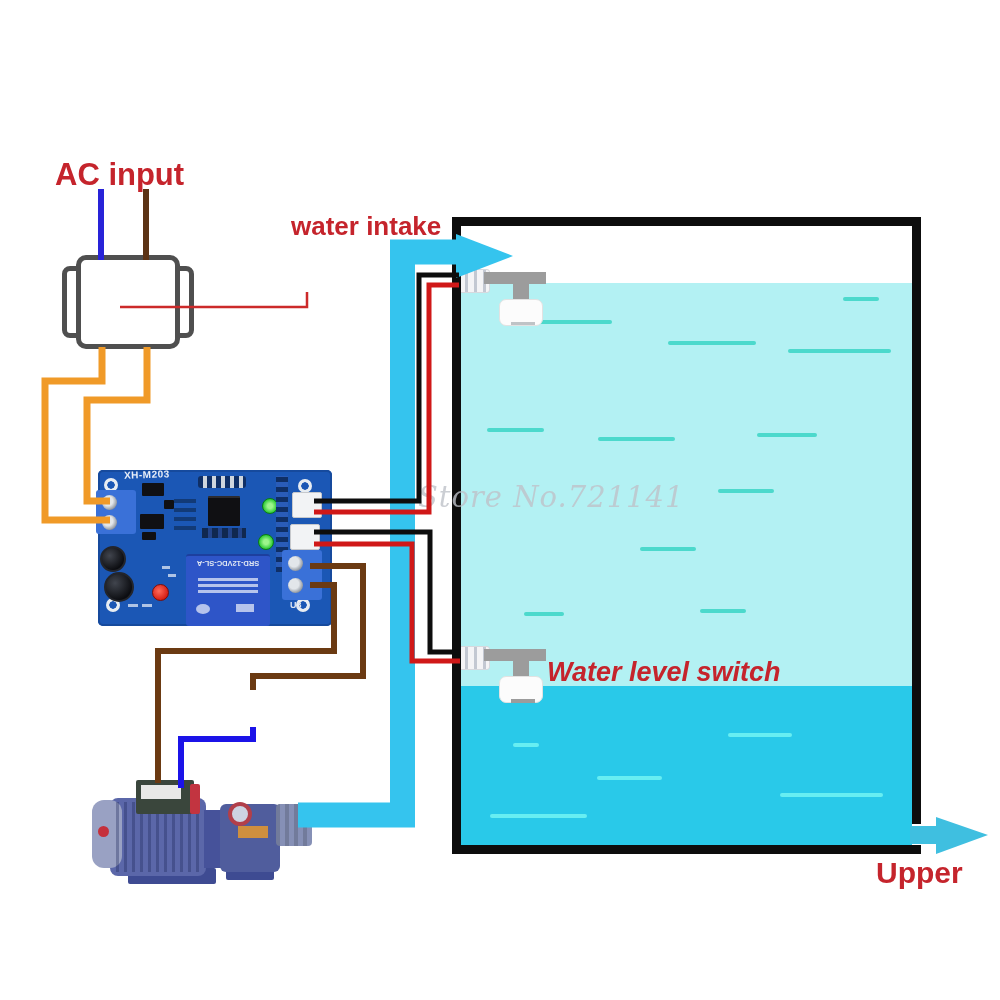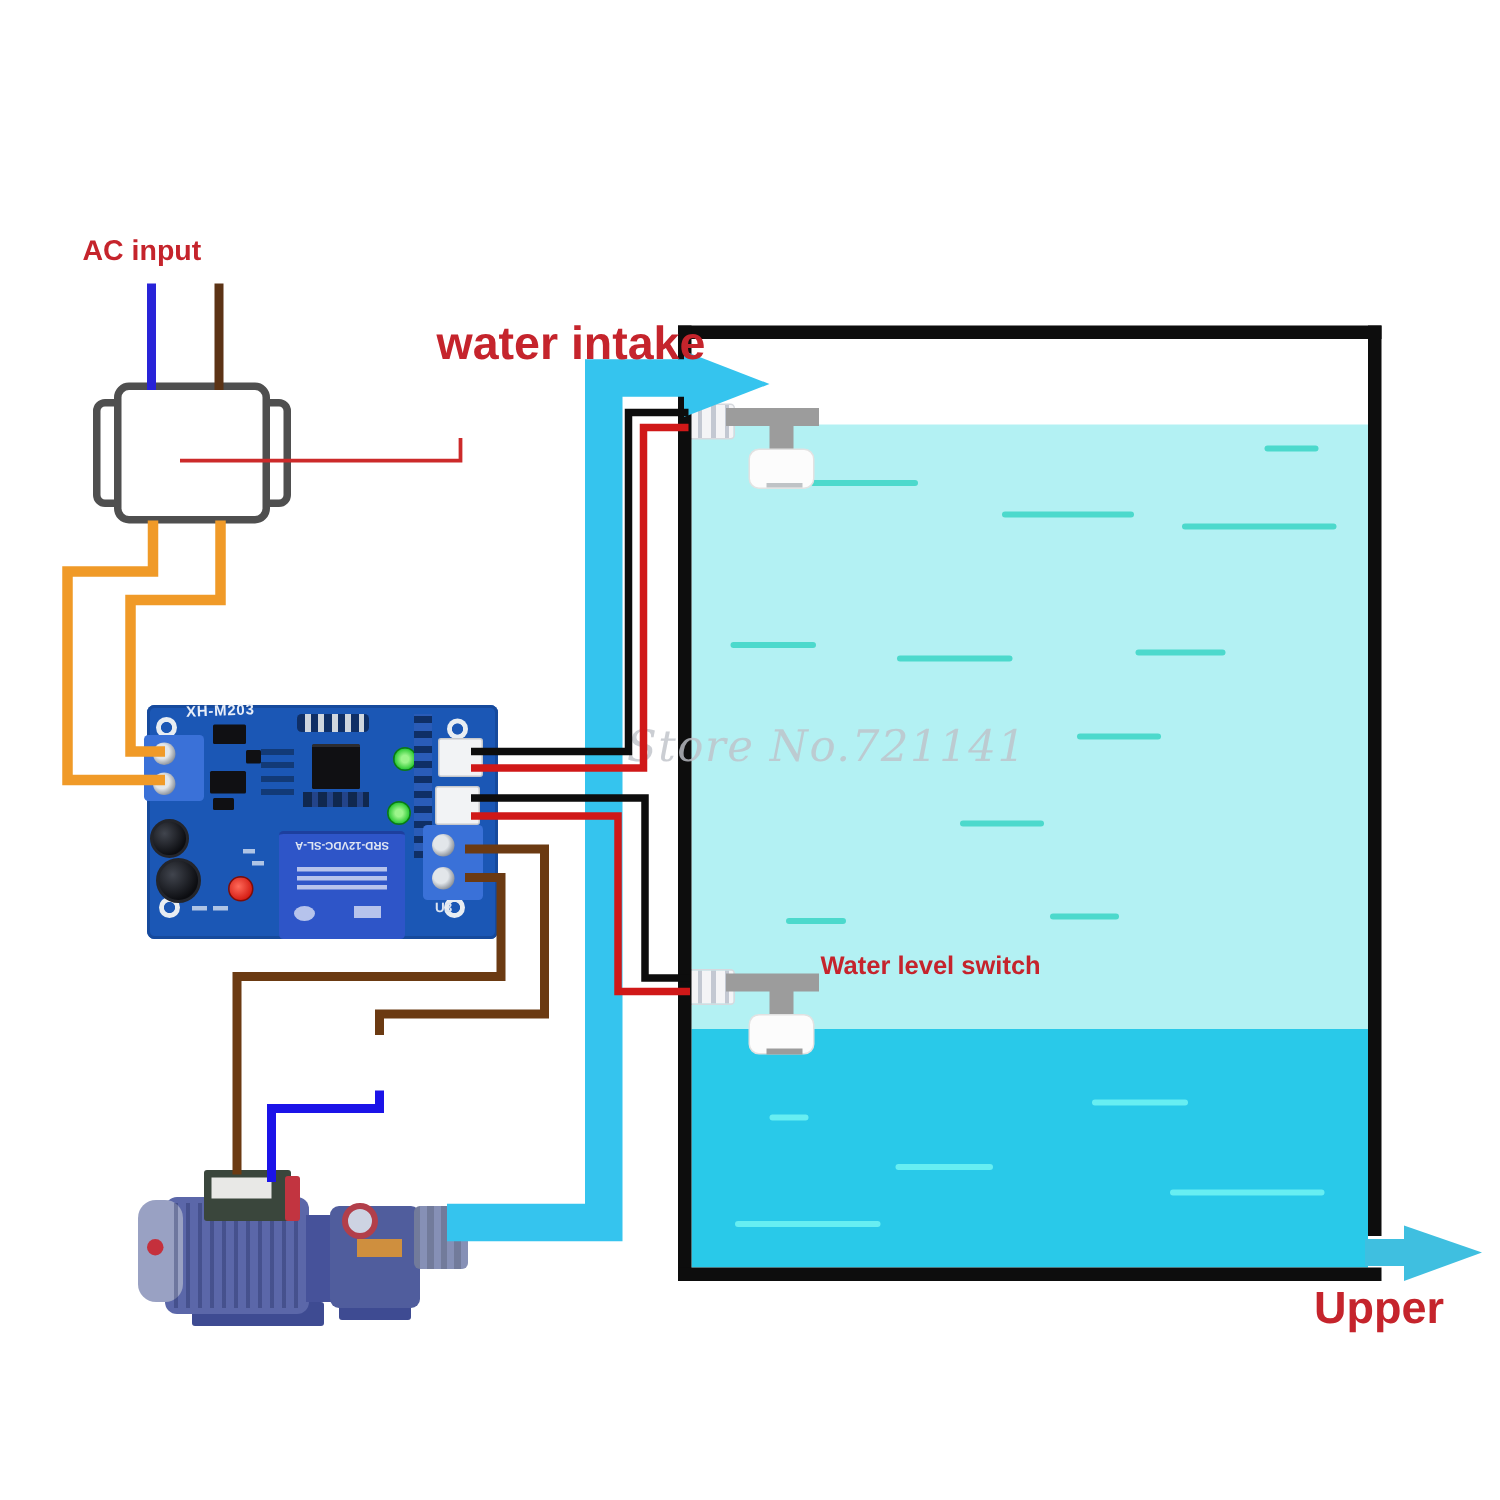--- a/index.html
+++ b/index.html
@@ -166,18 +166,18 @@
 
     <path d="M 314 532 H 430 V 652 H 460" fill="none" stroke="#0d0d0d" stroke-width="5"></path>
     <path d="M 314 544 H 412 V 661 H 460" fill="none" stroke="#d01818" stroke-width="5"></path>
 
     <path d="M 310 566 H 363 V 676 H 253 V 690" fill="none" stroke="#6b3a12" stroke-width="6"></path>
     <path d="M 310 585 H 334 V 651 H 158 V 783" fill="none" stroke="#6b3a12" stroke-width="6"></path>
 
     <path d="M 253 727 V 739 H 181 V 788" fill="none" stroke="#1b13e8" stroke-width="6"></path>
   </svg>
 
-  <div class="lbl" style="left:55px;top:157px;font-size:19px;">AC input</div>
-  <div class="lbl" style="left:291px;top:211px;font-size:31px;text-align:center;">water intake</div>
-  <div class="lbl" style="left:547px;top:634px;font-size:17px;">Water level switch</div>
+  <div class="lbl" style="left:55px;top:157px;font-size:31px;">AC input</div>
+  <div class="lbl" style="left:291px;top:211px;font-size:26px;text-align:center;">water intake</div>
+  <div class="lbl" style="left:547px;top:657px;font-size:27px;font-style:italic;">Water level switch</div>
   <div class="lbl" style="left:876px;top:856px;font-size:30px;">Upper</div>
 
 </div>
 
 </body></html>

